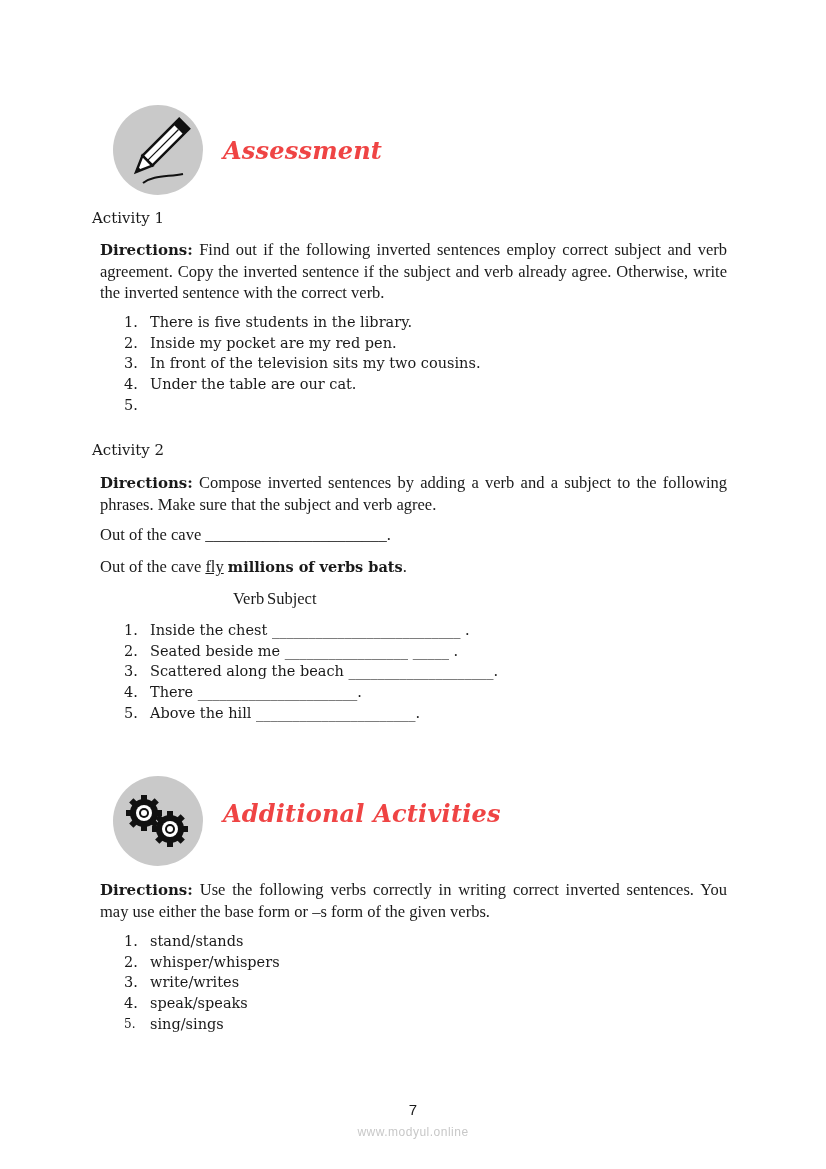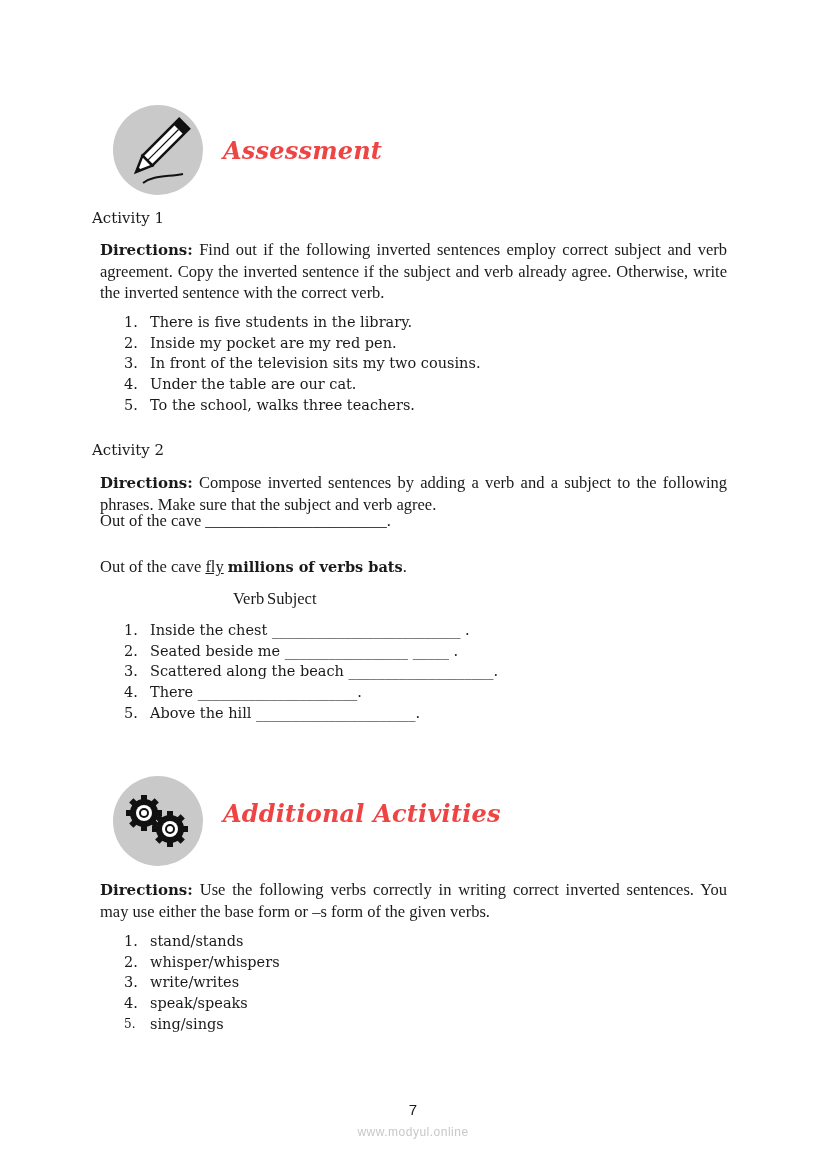--- a/index.html
+++ b/index.html
@@ -66,29 +66,28 @@
   <li>
       <span class="num">3.</span>
       <span>In front of the television sits my two cousins.</span>
     </li>
   <li>
       <span class="num">4.</span>
       <span>Under the table are our cat.</span>
     </li>
   <li>
       <span class="num">5.</span>
-      <span>To the school, walks three teachers.</span>
     </li>
 </ul>
 
 <div class="heading" style="top:441px;">Activity 2</div>
 <div class="para" style="top:472px;">
   <b>Directions:</b><span> Compose inverted sentences by adding a verb and a subject to the following phrases. Make sure that the subject and verb agree.</span>
 </div>
-<div class="line-text" style="top:511px;">Out of the cave ______________________.</div>
+<div class="line-text" style="top:525px;">Out of the cave ______________________.</div>
 <div class="line-text" style="top:557px;">
   <span>Out of the cave </span><span class="fly">fly</span> <b>millions of verbs bats</b><span>.</span>
 </div>
 <div class="line-text" style="top:589px; left:213px;margin-left:20px;">Verb</div>
 <div class="line-text" style="top:589px; left:267px;">Subject</div>
 <ul class="list" style="top:620px;">
   <li>
       <span class="num">1.</span>
       <span>Inside the chest __________________________ .</span>
     </li>

